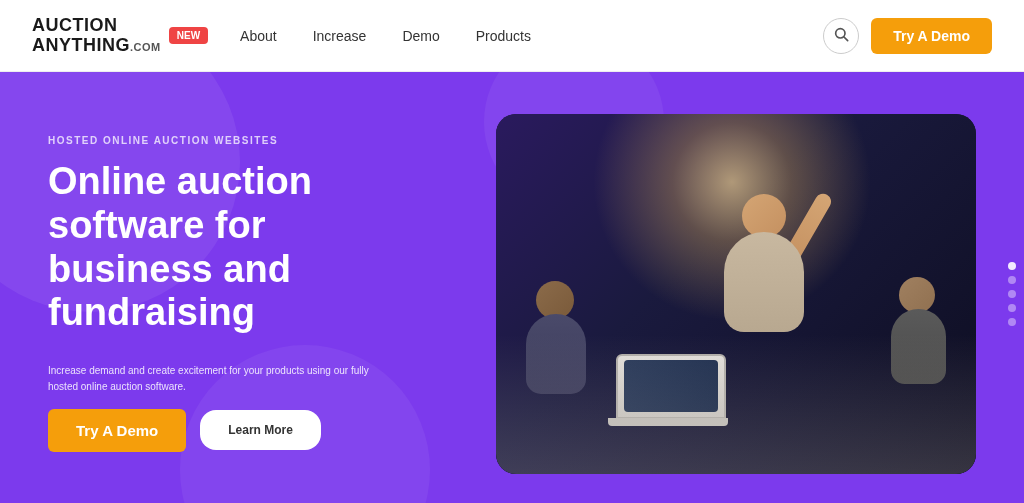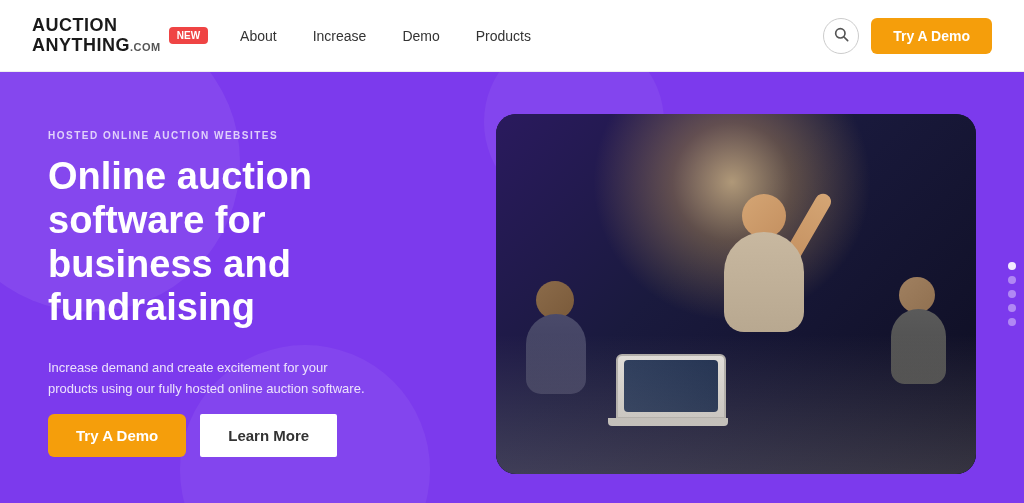--- a/index.html
+++ b/index.html
@@ -146,21 +146,21 @@
       margin-bottom: 14px;
     }
     .hero-headline {
       font-size: 38px;
       font-weight: 800;
       color: #fff;
       line-height: 1.15;
       margin-bottom: 28px;
     }
     .hero-subtext {
-      font-size: 13px;
+      font-size: 10px;
       color: rgba(255,255,255,0.85);
       line-height: 1.6;
       margin-bottom: 14px;
     }
     .hero-buttons {
       display: flex;
       gap: 14px;
       align-items: center;
     }
     .btn-try-demo {
@@ -169,24 +169,24 @@
       font-size: 15px;
       font-weight: 700;
       padding: 13px 28px;
       border-radius: 6px;
       border: none;
       cursor: pointer;
     }
     .btn-learn-more {
       background: #fff;
       color: #333;
-      font-size: 15px;
+      font-size: 12px;
       font-weight: 600;
       padding: 13px 28px;
-      border-radius: 2px;
+      border-radius: 16px;
       border: none;
       cursor: pointer;
     }
 
     
     .hero-image-panel {
       position: absolute;
       right: 48px;
       top: 50%;
       transform: translateY(-50%);

